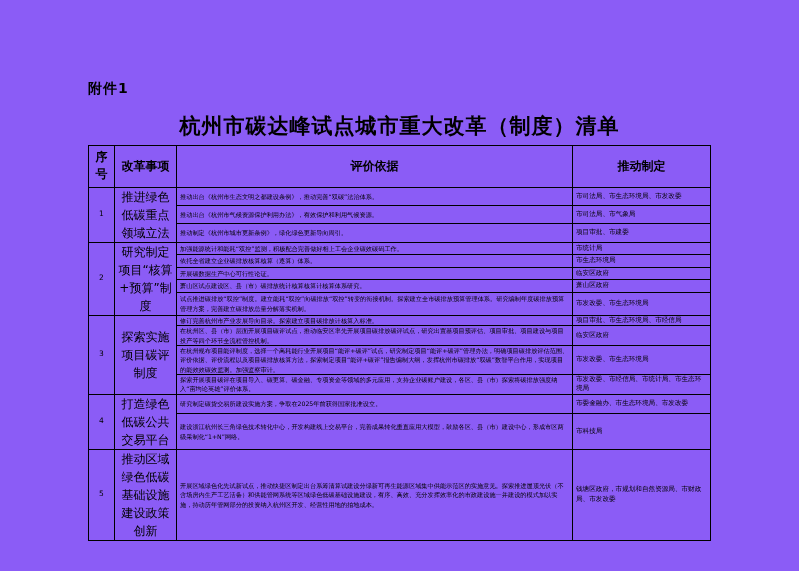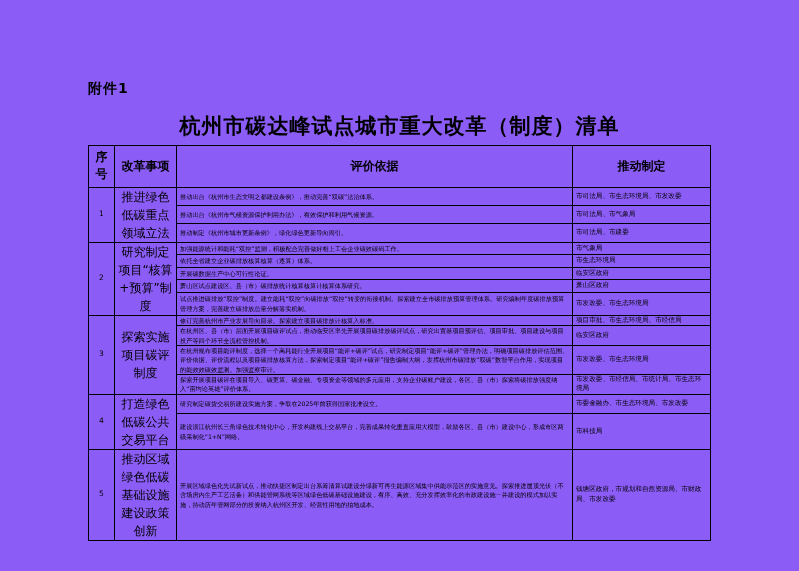--- a/index.html
+++ b/index.html
@@ -119,28 +119,28 @@
         <td class="item" rowspan="3">推进绿色低碳重点领域立法</td>
         <td class="content">推动出台《杭州市生态文明之都建设条例》，推动完善“双碳”法治体系。</td>
         <td class="resp">市司法局、市生态环境局、市发改委</td>
       </tr>
       <tr>
         <td class="content">推动出台《杭州市气候资源保护利用办法》，有效保护和利用气候资源。</td>
         <td class="resp">市司法局、市气象局</td>
       </tr>
       <tr>
         <td class="content">推动制定《杭州市城市更新条例》，绿化绿色更新导向周引。</td>
-        <td class="resp">市司法局、市建委</td>
+        <td class="resp">项目审批、市建委</td>
       </tr>
 
       <tr>
         <td class="no" rowspan="5">2</td>
         <td class="item" rowspan="5">研究制定项目“核算+预算”制度</td>
         <td class="content">加强能源统计和能耗“双控”监测，积极配合完善做好相上工会企业碳效碳码工作。</td>
-        <td class="resp">市气象局</td>
+        <td class="resp">市统计局</td>
       </tr>
       <tr>
         <td class="content">依托全省建立企业碳排放核算核算（逐算）体系。</td>
         <td class="resp">市生态环境局</td>
       </tr>
       <tr>
         <td class="content">开展碳数据生产中心可行性论证。</td>
         <td class="resp">临安区政府</td>
       </tr>
       <tr>

